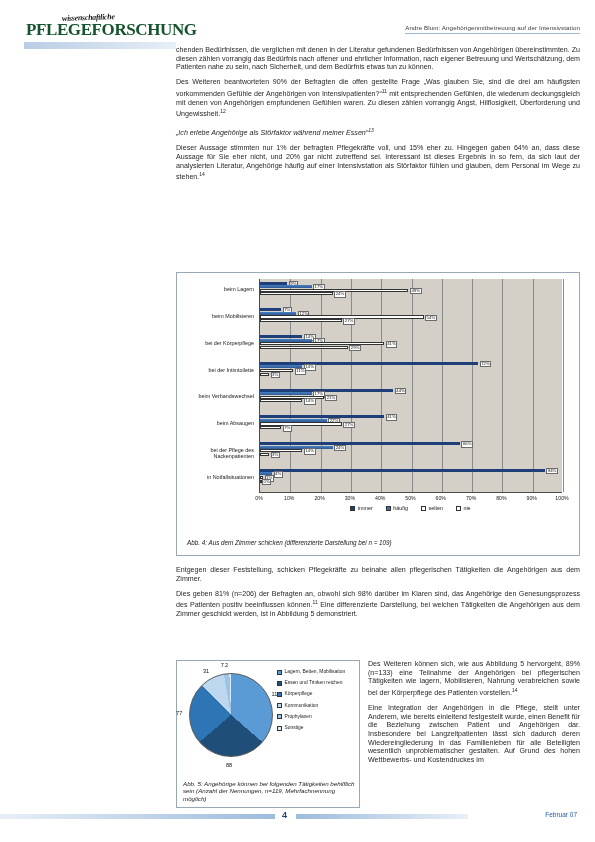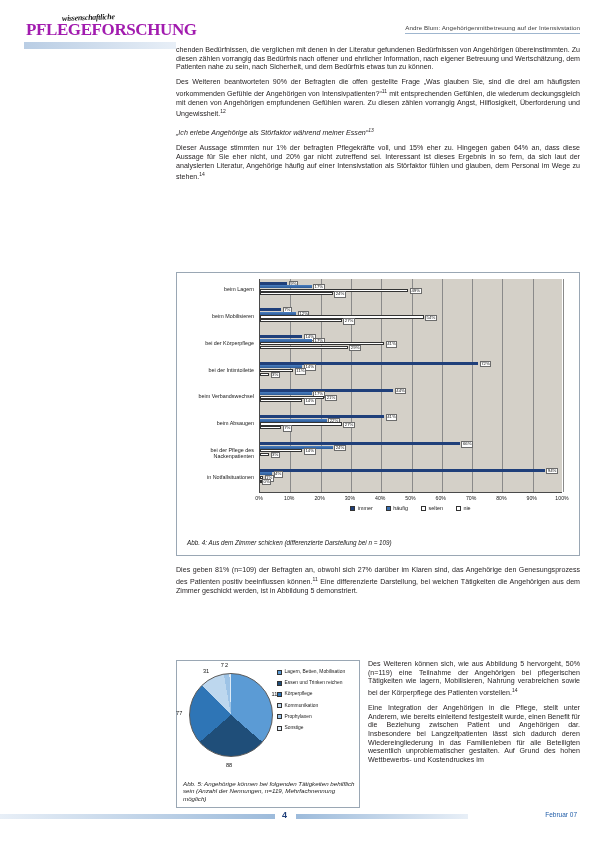--- a/index.html
+++ b/index.html
@@ -12,21 +12,21 @@
     overflow:hidden;
   }
   
   .header{position:absolute;left:0;top:0;width:595px;height:46px;}
   .logo{
     position:absolute;left:26px;top:20px;
     font-family:"Liberation Serif", serif;
     font-weight:bold;
     font-size:17px;
     letter-spacing:-0.4px;
-    color:#a21caf;
+    color:#14532d;
     white-space:nowrap;
   }
   .logo-script{
     position:absolute;left:62px;top:13px;
     font-family:"Liberation Serif", serif;
     font-style:italic;
     font-weight:bold;
     font-size:8px;
     color:#1a1a1a;
     letter-spacing:-0.3px;
@@ -290,21 +290,22 @@
         <div class="lgi">
           <span class="sw" style="background: rgb(255, 255, 255);"></span>
           <span>nie</span>
         </div>
       </div>
   </div>
   <div class="cap">Abb. 4: Aus dem Zimmer schicken (differenzierte Darstellung bei n = 109)</div>
 </div>
 
 <div class="col" style="top:566px;">
-  <p><span>Dies geben 81% (n=109) der Befragten an, obwohl sich 27% darüber im Klaren sind, das Angehörige den Genesungsprozess des Patienten positiv beeinflussen können.</span><sup>11</sup><span> Eine differenzierte Darstellung, bei welchen Tätigkeiten die Angehörigen aus dem Zimmer geschickt werden, ist in Abbildung 5 demonstriert.</span></p>
+  <p>Entgegen dieser Feststellung, schicken Pflegekräfte zu beinahe allen pflegerischen Tätigkeiten die Angehörigen aus dem Zimmer.</p>
+  <p><span>Dies geben 81% (n=206) der Befragten an, obwohl sich 98% darüber im Klaren sind, das Angehörige den Genesungsprozess des Patienten positiv beeinflussen können.</span><sup>11</sup><span> Eine differenzierte Darstellung, bei welchen Tätigkeiten die Angehörigen aus dem Zimmer geschickt werden, ist in Abbildung 5 demonstriert.</span></p>
 </div>
 
 <div class="fig5">
   <div class="pieWrap">
     <div class="pie" id="pie" style="background: conic-gradient(rgb(91, 155, 213) 0deg, rgb(91, 155, 213) 130.807deg, rgb(31, 78, 121) 130.807deg, rgb(31, 78, 121) 229.193deg, rgb(46, 117, 182) 229.193deg, rgb(46, 117, 182) 315.28deg, rgb(189, 215, 238) 315.28deg, rgb(189, 215, 238) 349.938deg, rgb(157, 195, 230) 349.938deg, rgb(157, 195, 230) 357.764deg, rgb(222, 235, 247) 357.764deg, rgb(222, 235, 247) 360deg);"></div>
     <div id="pievals">
         <div class="pieval" style="left: 90.4632px; top: 24.1889px;">117</div>
         <div class="pieval" style="left: 45px; top: 95px;">88</div>
         <div class="pieval" style="left: -4.96193px; top: 43.0492px;">77</div>
         <div class="pieval" style="left: 21.9967px; top: 0.605739px;">31</div>
@@ -335,21 +336,21 @@
       </div>
       <div class="lg5">
         <span class="sw" style="background: rgb(222, 235, 247);"></span>
         <span class="t">Sonstige</span>
       </div>
     </div>
   <div class="cap5">Abb. 5: Angehörige können bei folgenden Tätigkeiten behilflich sein (Anzahl der Nennungen, n=119, Mehrfachnennung möglich)</div>
 </div>
 
 <div class="colR">
-  <p><span>Des Weiteren können sich, wie aus Abbildung 5 hervorgeht, 50% (n=119) eine Teilnahme der Angehörigen bei pflegerischen Tätigkeiten wie lagern, Mobilisieren, Nahrung verabreichen sowie bei der Körperpflege des Patienten vorstellen.</span><sup>14</sup></p>
+  <p><span>Des Weiteren können sich, wie aus Abbildung 5 hervorgeht, 89% (n=133) eine Teilnahme der Angehörigen bei pflegerischen Tätigkeiten wie lagern, Mobilisieren, Nahrung verabreichen sowie bei der Körperpflege des Patienten vorstellen.</span><sup>14</sup></p>
   <p>Eine Integration der Angehörigen in die Pflege, stellt unter Anderem, wie bereits einleitend festgestellt wurde, einen Benefit für die Beziehung zwischen Patient und Angehörigen dar. Insbesondere bei Langzeitpatienten lässt sich dadurch deren Wiedereingliederung in das Familienleben für alle Beteiligten wesentlich unproblematischer gestalten. Auf Grund des hohen Wettbewerbs- und Kostendruckes im</p>
 </div>
 
 <div class="footer">
   <div class="fbar-l"></div>
   <div class="fpage">4</div>
   <div class="fbar-r"></div>
   <div class="fdate">Februar 07</div>
 </div>
 

